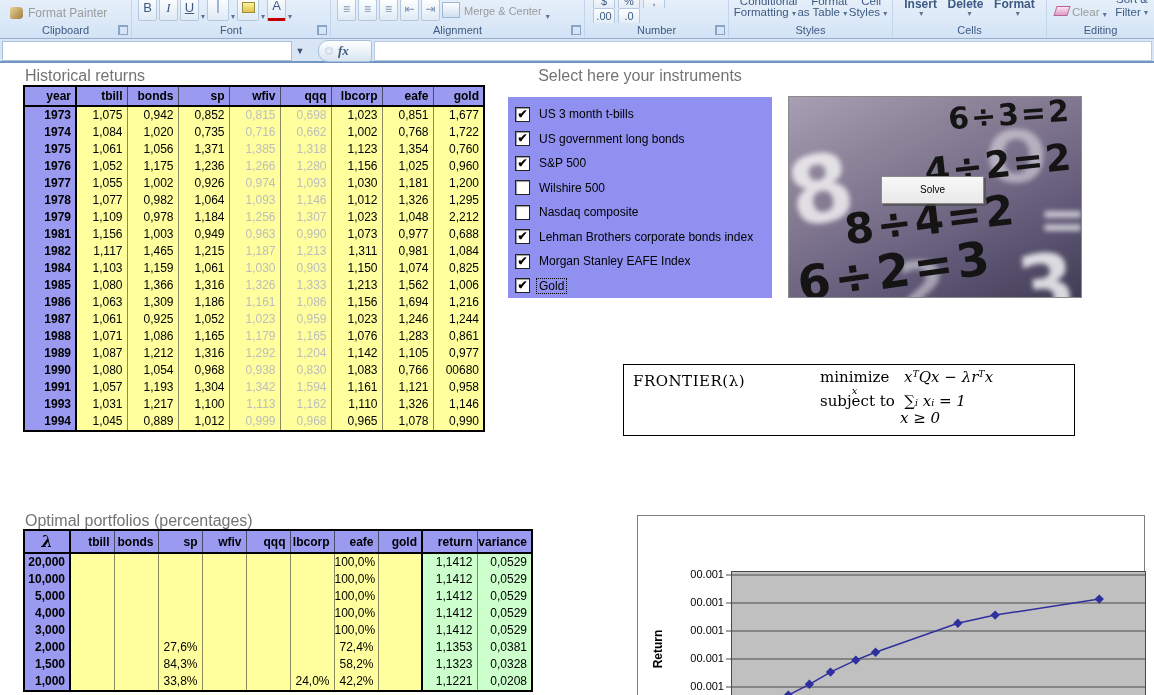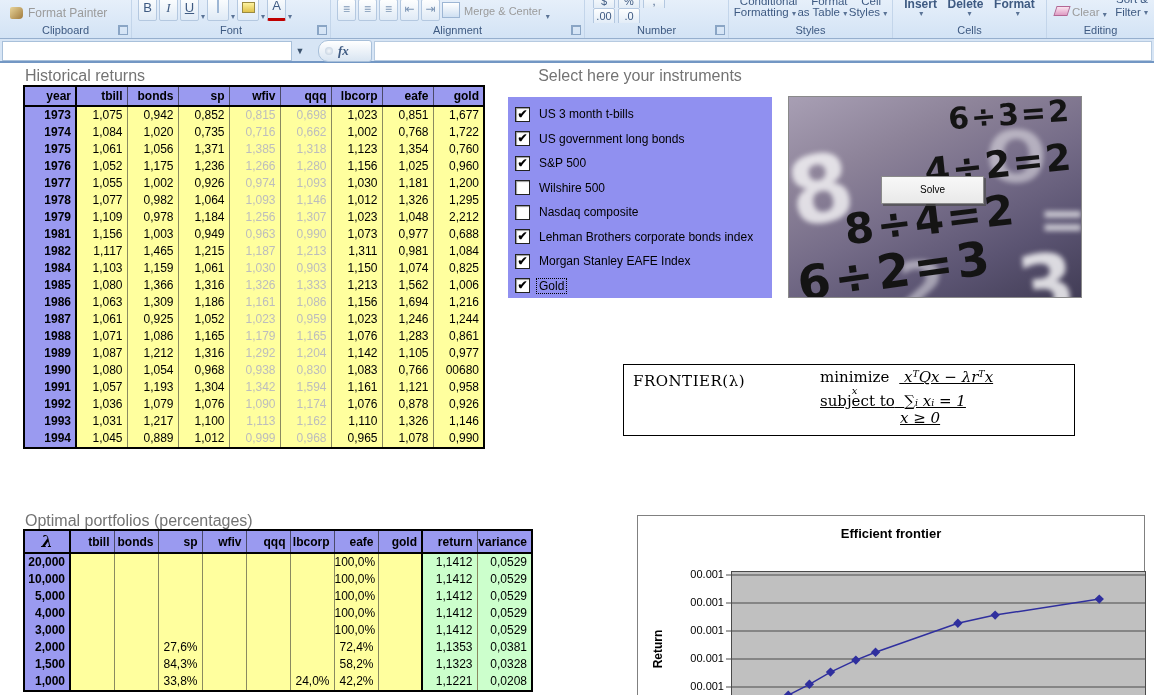--- a/index.html
+++ b/index.html
@@ -96,21 +96,21 @@
   .geq{right:-6px;top:88px;font-size:58px;opacity:.65;}
 
   .solvebtn{position:absolute;left:881px;top:113px;width:103px;height:28px;background:linear-gradient(#f8f8f8,#e9e9e9);
             border:1px solid #8a8a8a;box-shadow:2px 2px 0 rgba(80,80,80,.75);
             font-size:10px;color:#000;text-align:center;line-height:26px;box-sizing:border-box;}
 
   
   .frbox{position:absolute;left:578px;top:301px;width:452px;height:72px;border:1px solid #000;background:#fff;
          box-sizing:border-box;font-family:"DejaVu Serif",serif;font-size:15px;margin-left:45px;}
   .frtitle{position:absolute;left:9px;top:7px;letter-spacing:.5px;}
-  .frmath{position:absolute;left:196px;top:4px;line-height:17px;text-decoration:underline;}
+  .frmath{position:absolute;left:196px;top:4px;line-height:17px;}
   .frmin{display:inline-block;text-align:center;vertical-align:top;margin-right:10px;}
   .frminsub{display:block;font-size:10px;font-style:italic;margin-top:-4px;}
   .frrow i{font-style:italic;}
   .frindent{padding-left:80px;}
 
   
   .chart{position:absolute;left:637px;top:452px;width:508px;height:200px;background:#fff;
          border:1px solid #808080;box-sizing:border-box;}
   .ctitle{position:absolute;top:10px;left:0;width:100%;text-align:center;font-size:13px;font-weight:bold;}
   .ylab{position:absolute;left:-39px;top:125px;width:120px;height:16px;transform:rotate(-90deg);
@@ -468,31 +468,20 @@
         <tr>
           <td class="c0">1991</td>
           <td class="val">1,057</td>
           <td class="val">1,193</td>
           <td class="val">1,304</td>
           <td class="val dis">1,342</td>
           <td class="val dis">1,594</td>
           <td class="val">1,161</td>
           <td class="val">1,121</td>
           <td class="val">0,958</td>
-        </tr>
-        <tr>
-          <td class="c0">1992</td>
-          <td class="val">1,036</td>
-          <td class="val">1,079</td>
-          <td class="val">1,076</td>
-          <td class="val dis">1,090</td>
-          <td class="val dis">1,174</td>
-          <td class="val">1,076</td>
-          <td class="val">0,878</td>
-          <td class="val">0,926</td>
         </tr>
         <tr>
           <td class="c0">1993</td>
           <td class="val">1,031</td>
           <td class="val">1,217</td>
           <td class="val">1,100</td>
           <td class="val dis">1,113</td>
           <td class="val dis">1,162</td>
           <td class="val">1,110</td>
           <td class="val">1,326</td>
@@ -712,21 +701,20 @@
           <td class="val">24,0%</td>
           <td class="val">42,2%</td>
           <td class="val thick"></td>
           <td class="green">1,1221</td>
           <td class="green">0,0208</td>
         </tr>
       </tbody>
   </table>
 
   <div class="chart">
-    <div class="ctitle">Efficient frontier</div>
     <div class="ylab">Return</div>
     <div id="yticks">
         <div class="ytick" style="top: 51px;">00.001</div>
         <div class="ytick" style="top: 79px;">00.001</div>
         <div class="ytick" style="top: 107px;">00.001</div>
         <div class="ytick" style="top: 135px;">00.001</div>
         <div class="ytick" style="top: 163px;">00.001</div>
       </div>
     <div class="plot">
       <svg id="plotsvg" width="420" height="145" viewBox="-7 0 420 145">

